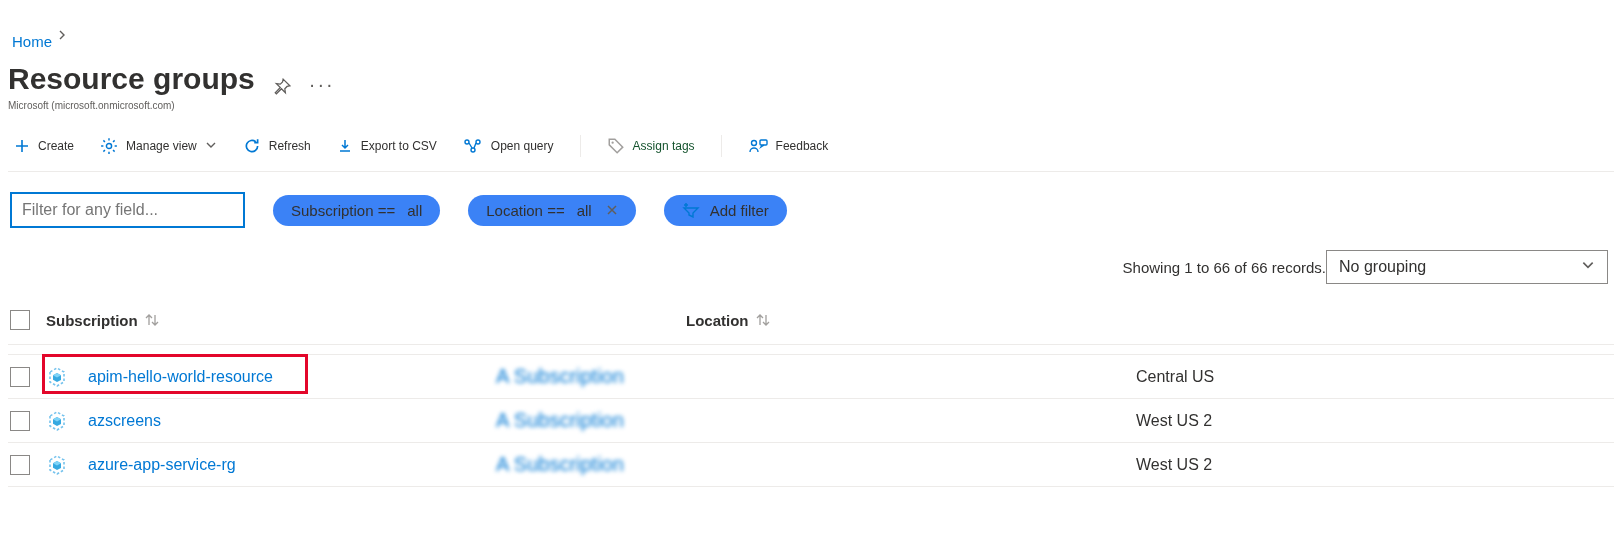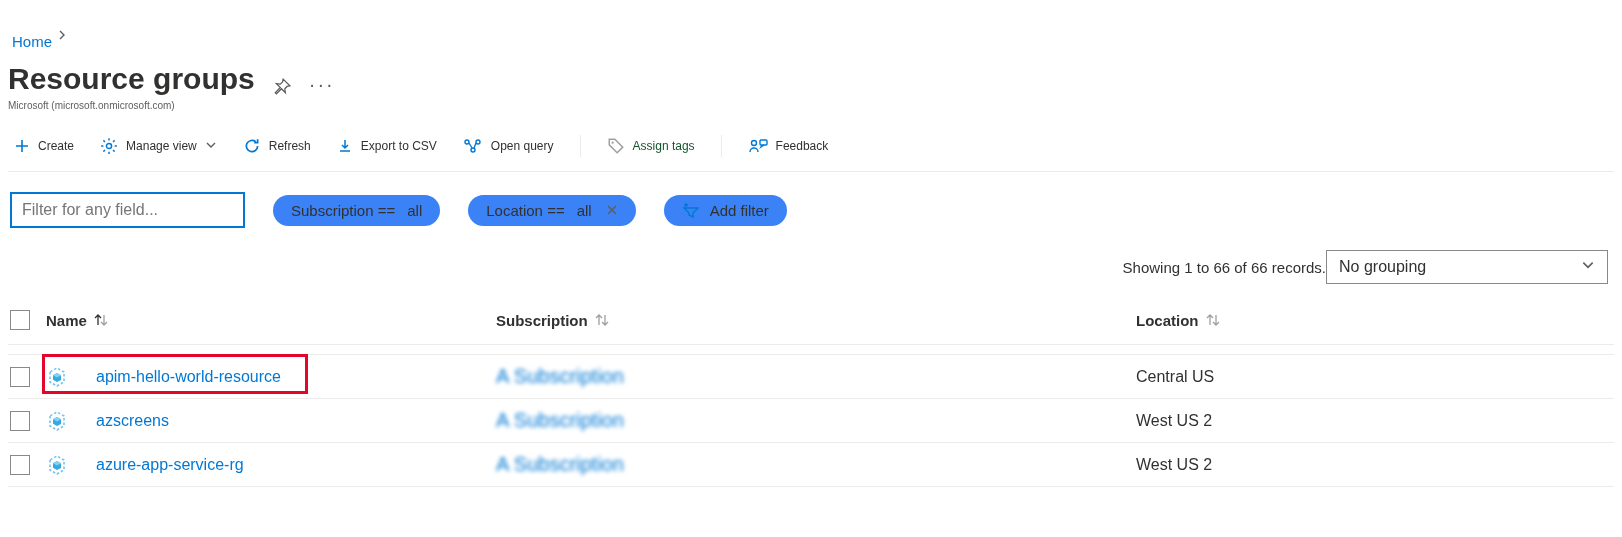--- a/index.html
+++ b/index.html
@@ -143,21 +143,21 @@
     border-bottom: 1px solid #edebe9;
   }
   .row {
     display: flex;
     align-items: center;
     padding: 10px 6px 10px 2px;
     border-bottom: 1px solid #edebe9;
     font-size: 16px;
   }
   .row:last-child { border-bottom:none; }
-  .row .col-name { gap:28px; }
+  .row .col-name { gap:20px; }
   .rg-icon {
     width: 22px; height: 22px;
     flex-shrink:0;
     display:inline-flex;
   }
   .rg-link {
     color: #0078d4;
     cursor: pointer;
   }
   .sub-link { color:#0078d4; filter: blur(2px); font-size:20px; }
@@ -313,29 +313,20 @@
       <svg width="14" height="14" viewBox="0 0 12 12">
           <path d="M2 4l4 4 4-4" stroke="#605e5c" stroke-width="1.4" fill="none"></path>
         </svg>
     </span>
   </div>
 </div>
 
 <div class="table-head">
   <div class="col-chk">
     <div class="chk"></div>
-  </div>
-  <div class="col-name">
-    <span>Name</span>
-    <span class="sort-ic">
-      <svg width="16" height="14" viewBox="0 0 16 14">
-          <path d="M5 12V2M2 5l3-3 3 3" stroke="#323130" stroke-width="1.3" fill="none"></path>
-          <path d="M11 2v10M8 9l3 3 3-3" stroke="#a19f9d" stroke-width="1.3" fill="none"></path>
-        </svg>
-    </span>
   </div>
   <div class="col-sub">
     <span>Subscription</span>
     <span class="sort-ic">
       <svg width="16" height="14" viewBox="0 0 16 14">
           <path d="M5 12V2M2 5l3-3 3 3" stroke="#a19f9d" stroke-width="1.3" fill="none"></path>
           <path d="M11 2v10M8 9l3 3 3-3" stroke="#a19f9d" stroke-width="1.3" fill="none"></path>
         </svg>
     </span>
   </div>

